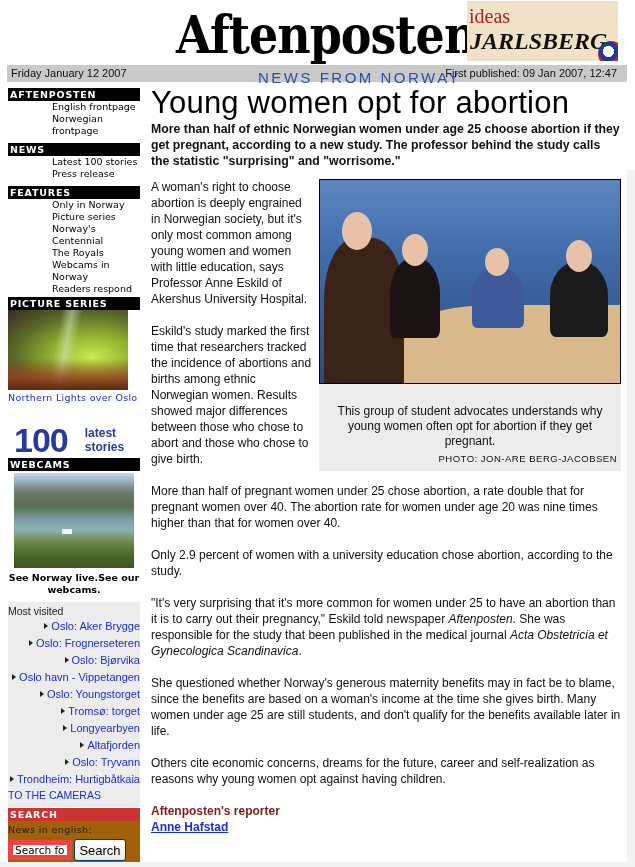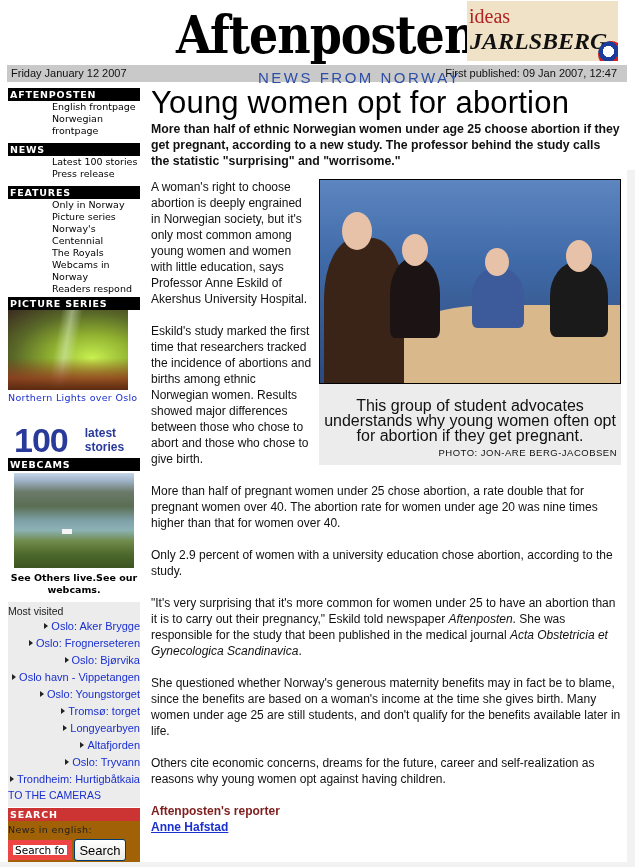--- a/index.html
+++ b/index.html
@@ -60,21 +60,21 @@
   .body-text { font-size: 12px; line-height: 16px; color: #111; }
   #figure { float: right; width: 302px; margin: 0 0 4px 6px; background: #ececec; }
   #photo { width: 302px; height: 205px; border: 1px solid #000; position: relative; overflow: hidden;
     background: linear-gradient(180deg, #5d86c0 0%, #3f6aa8 40%, #3a5f98 60%, #2b4a7e 100%); }
   #photo .table { position: absolute; left: 70px; top: 125px; width: 260px; height: 100px; background: #d9b98c; border-radius: 40% 0 0 0; }
   #photo .p1 { position: absolute; left: 4px; top: 58px; width: 80px; height: 150px; background: #3a2418; border-radius: 40% 40% 0 0; }
   #photo .p2 { position: absolute; left: 70px; top: 78px; width: 50px; height: 80px; background: #1c1414; border-radius: 45% 45% 10% 10%; }
   #photo .p3 { position: absolute; left: 152px; top: 88px; width: 52px; height: 60px; background: #3d5a9a; border-radius: 45% 45% 10% 10%; }
   #photo .p4 { position: absolute; left: 230px; top: 82px; width: 58px; height: 75px; background: #1a1a1a; border-radius: 45% 45% 10% 10%; }
   #photo .f { position: absolute; border-radius: 50%; background: #e8c2a8; }
-  #fig-caption { text-align: center; font-size: 16px; line-height: 15px; padding: 14px 4px 0 4px; color: #111; }
+  #fig-caption { text-align: center; font-size: 12px; line-height: 15px; padding: 20px 4px 0 4px; color: #111; }
   #fig-credit { text-align: right; font-size: 9.5px; letter-spacing: 0.5px; padding: 2px 4px 4px 0; color: #111; }
   .para { margin-top: 16px; }
   #p1 { margin-top: 19px; }
   .byline-label { font-weight: bold; font-size: 12px; line-height: 16px; margin-top: 16px; color: #7f1d1d; }
   .byline-name { display: block; font-weight: bold; font-size: 12px; line-height: 16px; color: #1a2fd0; text-decoration: underline; }
   em { font-style: italic; }
 
   #right-edge { position: absolute; left: 627px; top: 170px; width: 8px; height: 697px; background: #f2f2f2; }
   #bottom-bar { position: absolute; left: 0; top: 862px; width: 635px; height: 5px; background: #f2f2f2; }
 </style>
@@ -130,21 +130,21 @@
   <a href="#" id="latest100">
     <span class="num">100</span>
     <span class="words">
       <span>latest</span>
       <span>stories</span>
     </span>
   </a>
   <div>
     <div class="sb-head">WEBCAMS</div>
     <div id="fjord"></div>
-    <a href="#" class="webcam-cap">See Others live.See our webcams.</a>
+    <a href="#" class="webcam-cap">See Norway live.See our webcams.</a>
     <div id="mostvisited">
       <div class="mv-title">Most visited</div>
       <a href="#" class="mv-item"><span class="arrow"></span><span>Oslo: Aker Brygge</span></a>
       <a href="#" class="mv-item"><span class="arrow"></span><span>Oslo: Frognerseteren</span></a>
       <a href="#" class="mv-item"><span class="arrow"></span><span>Oslo: Bjørvika</span></a>
       <a href="#" class="mv-item"><span class="arrow"></span><span>Oslo havn - Vippetangen</span></a>
       <a href="#" class="mv-item"><span class="arrow"></span><span>Oslo: Youngstorget</span></a>
       <a href="#" class="mv-item"><span class="arrow"></span><span>Tromsø: torget</span></a>
       <a href="#" class="mv-item"><span class="arrow"></span><span>Longyearbyen</span></a>
       <a href="#" class="mv-item"><span class="arrow"></span><span>Altafjorden</span></a>

